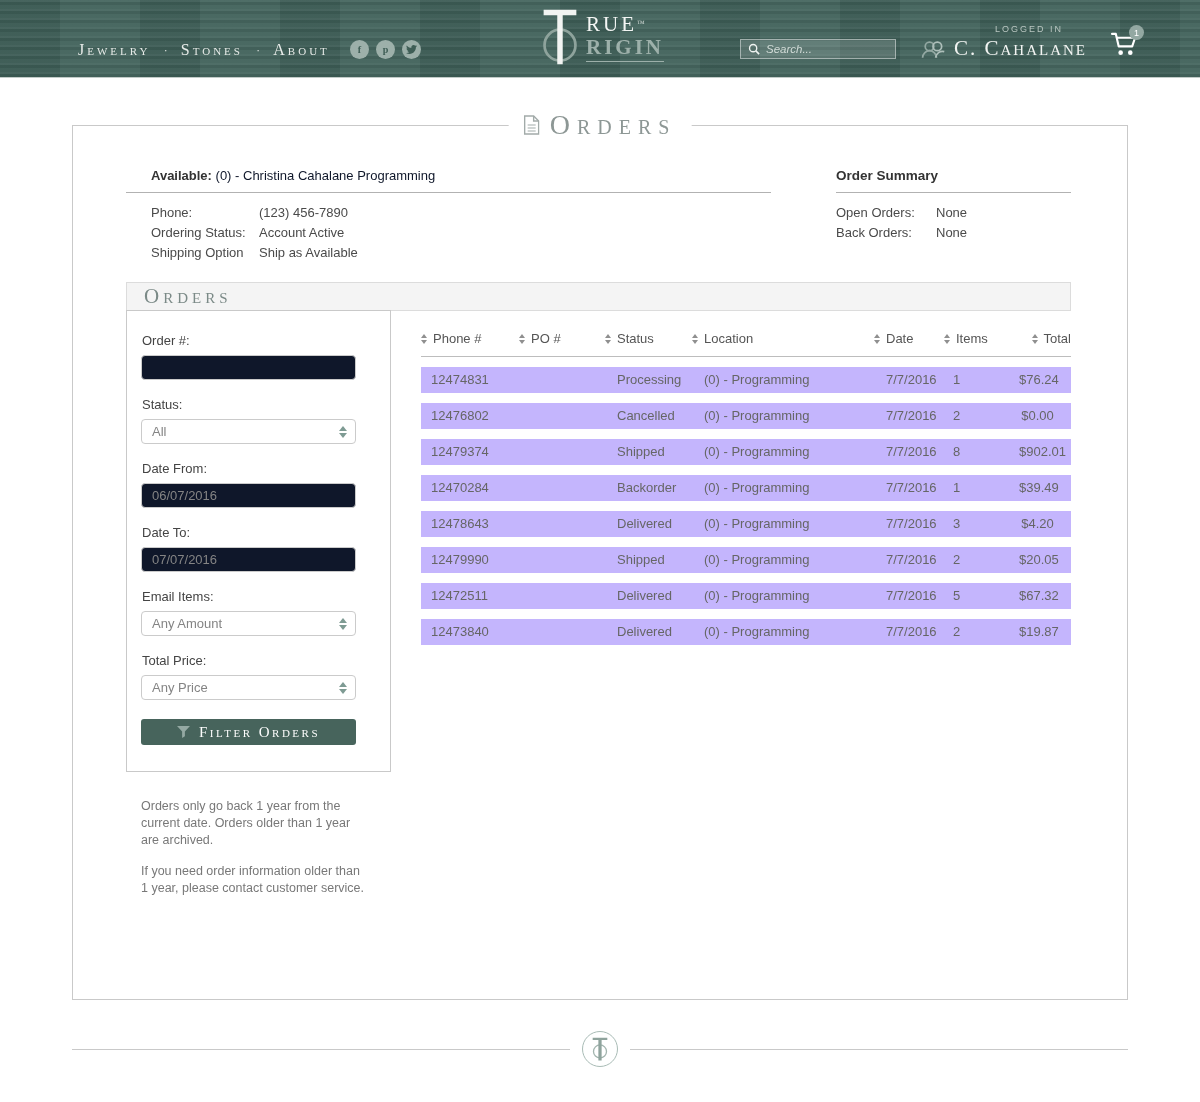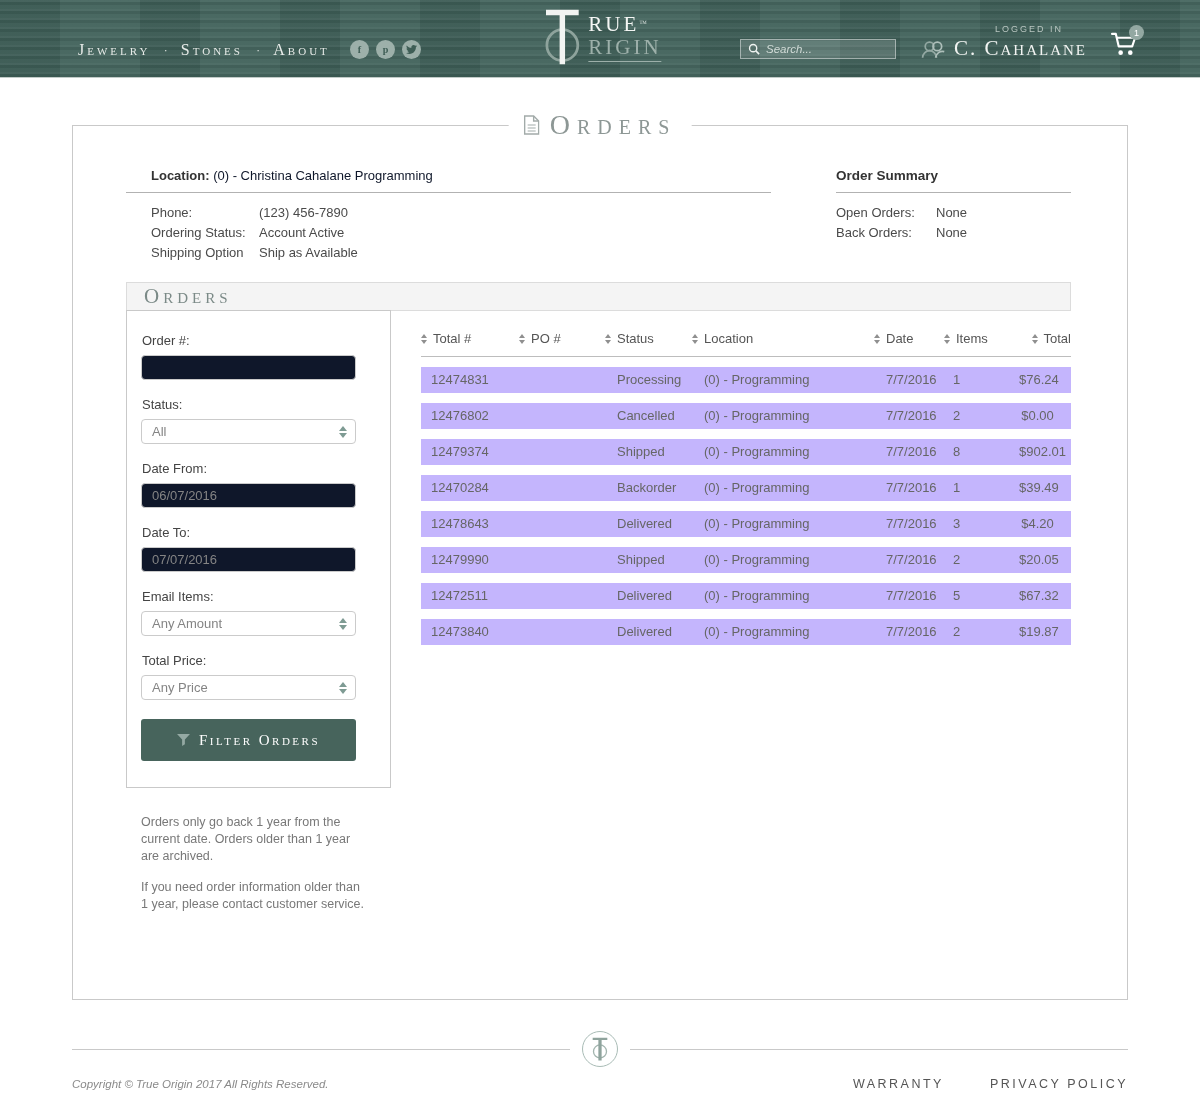--- a/index.html
+++ b/index.html
@@ -21,21 +21,21 @@
   .social { width:19px; height:19px; border-radius:50%; background:#9db0aa; display:flex;
     align-items:center; justify-content:center; cursor:pointer; }
   .social svg { display:block; }
 
   .logo { position:absolute; left:50%; transform:translateX(-50%); top:7px; display:flex; align-items:flex-start; cursor:pointer; }
   .logo-mono { margin-right:2px; }
   .logo-text { display:flex; flex-direction:column; margin-top:6px; }
   .logo-l1 { font-family:"Liberation Serif", serif; font-size:21px; letter-spacing:3px; color:#f4f6f4; line-height:22px; }
   .logo-tm { font-size:8px; color:#cfd8d4; vertical-align:top; letter-spacing:0; }
   .logo-l2 { font-family:"Liberation Serif", serif; font-size:21px; letter-spacing:3px; color:#9db0aa;
-    line-height:24px; border-bottom:1px solid #9db0aa; padding-bottom:2px; }
+    line-height:24px; border-bottom:1px solid #9db0aa; padding-bottom:2px;font-weight:bold; }
 
   .nav-right { position:absolute; right:62px; top:24px; display:flex; align-items:center; gap:24px; }
   .search-box { display:flex; align-items:center; width:156px; height:20px; margin-top:12px;
     background:rgba(255,255,255,0.14); border:1px solid rgba(255,255,255,0.45); padding:0 7px; }
   .search-box input { flex:1; background:transparent; border:none; outline:none; font-style:italic;
     font-size:11.5px; color:#e6ece9; margin-left:6px; width:100px; font-family:"Liberation Sans", sans-serif; }
   .search-box input::placeholder { color:#d2dcd8; }
   .account { display:flex; flex-direction:column; align-items:center; cursor:pointer; }
   .logged-in { font-size:9px; letter-spacing:2px; color:#b9c6c1; margin-bottom:2px; align-self:flex-end; margin-right:24px; }
   .account-row { display:flex; align-items:center; gap:8px; }
@@ -87,21 +87,21 @@
   .flabel:first-child { margin-top:2px; }
   .tinput { width:215px; height:25px; border:1px solid #cbcbcb; border-radius:4px; font-size:13px;
     color:#848484; padding:0 10px; outline:none; font-family:"Liberation Sans", sans-serif; background:#0f172a; }
   .fake-select { width:215px; height:25px; border:1px solid #cbcbcb; border-radius:4px; background:#fff;
     display:flex; align-items:center; padding:0 8px 0 10px; cursor:pointer; }
   .fake-select .fs-value { flex:1; font-size:13px; color:#848484; }
   .updown { display:flex; flex-direction:column; gap:2px; align-items:center; }
   .tri { width:0; height:0; border-left:4px solid transparent; border-right:4px solid transparent; }
   .tri-up { border-bottom:5px solid #7e9b93; }
   .tri-down { border-top:5px solid #7e9b93; }
-  .filter-btn { width:215px; height:42px; margin-top:19px; background:#47645c; border:none; border-radius:3px;
+  .filter-btn { width:215px; height:26px; margin-top:19px; background:#47645c; border:none; border-radius:3px;
     display:flex; align-items:center; justify-content:center; gap:9px; cursor:pointer; }
   .filter-btn-text { font-family:"Liberation Serif", serif; font-variant:small-caps; font-size:15px;
     letter-spacing:2.5px; color:#fdfdfd; }
 
   .notes { margin-top:26px; padding-left:15px; width:240px; font-size:12.5px; color:#787878; line-height:1.35; }
   .notes p { margin-bottom:14px; }
 
   
   .table-area { margin-left:30px; flex:1; padding-top:20px; }
   .thead, .trow { display:grid; grid-template-columns:98px 86px 87px 182px 70px 75px 52px; }
@@ -214,21 +214,21 @@
         <line x1="4" y1="16" x2="12" y2="16" stroke="#a2aba9" stroke-width="1.2"></line>
       </svg>
       <span class="page-title-text">Orders</span>
     </div>
 
     <div class="content">
 
       <div class="loc-row">
         <div class="loc-block">
           <div class="loc-head">
-            <span class="loc-label">Location:</span>
+            <span class="loc-label">Available:</span>
             <span class="loc-link">(0)  - Christina Cahalane Programming</span>
           </div>
           <div class="hline"></div>
           <div class="loc-fields">
             <div class="fgrid right">
               <span>Phone:</span>
                 <span>(123) 456-7890</span>
               <span>Ordering Status:</span>
                 <span>Account Active</span>
               <span>Shipping Option</span>
@@ -305,21 +305,21 @@
           </div>
         </div>
 
         <div class="table-area">
           <div class="thead">
             <span class="th th0">
                 <span class="sort">
                   <span class="s-up"></span>
                   <span class="s-down"></span>
                 </span>
-                <span>Total #</span>
+                <span>Phone #</span>
               </span>
             <span class="th th1">
                 <span class="sort">
                   <span class="s-up"></span>
                   <span class="s-down"></span>
                 </span>
                 <span>PO #</span>
               </span>
             <span class="th th2">
                 <span class="sort">
@@ -441,20 +441,13 @@
   <div class="footer-line">
     <span class="fline"></span>
     <span class="fcircle">
       <svg width="22" height="26" viewBox="0 0 26 32">
         <circle cx="13" cy="19" r="8" fill="none" stroke="#a3b5af" stroke-width="1.6"></circle>
         <path d="M4 2 H22 V5 H15 V30 H11 V5 H4 Z" fill="#8ea39c"></path>
       </svg>
     </span>
     <span class="fline"></span>
   </div>
-  <div class="footer-row">
-    <span class="copyright">Copyright © True Origin 2017 All Rights Reserved.</span>
-    <span class="footer-links">
-      <span class="footer-link">WARRANTY</span>
-      <span class="footer-link">PRIVACY POLICY</span>
-    </span>
-  </div>
 </div>
 
 </body></html>

